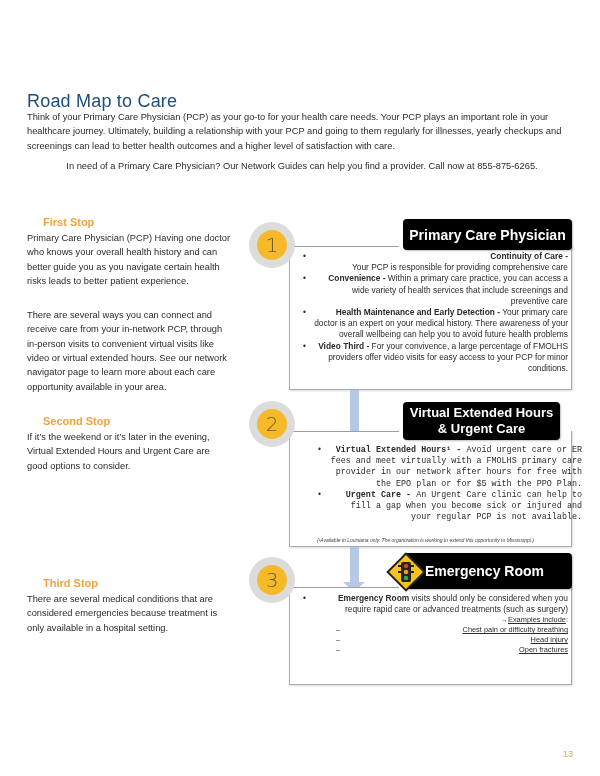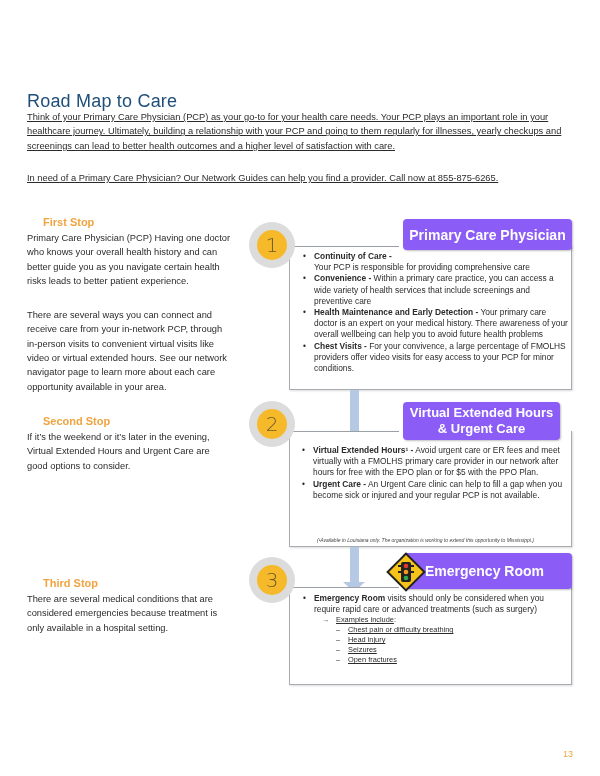--- a/index.html
+++ b/index.html
@@ -1,36 +1,36 @@
 <!DOCTYPE html>
 <html><head>
 <meta charset="utf-8">
 <style>
   * { box-sizing: border-box; margin: 0; padding: 0; }
   html, body { width: 600px; height: 776px; background: #ffffff; overflow: hidden; }
   body { position: relative; font-family: "Liberation Sans", sans-serif; color: #2b2b2b; }
 
   .page-title { position: absolute; left: 27px; top: 91px; font-size: 18px; color: #1f4e79; font-weight: normal; letter-spacing: 0.2px; }
-  .intro { position: absolute; left: 27px; top: 110px; width: 550px; font-size: 9.3px; line-height: 14.3px; color: #2b2b2b; text-decoration: underline; }
-  .intro p + p { margin-top: 18px; }
+  .intro { position: absolute; left: 27px; top: 110px; width: 550px; font-size: 9.3px; line-height: 14.3px; color: #2b2b2b; }
+  .intro p + p { margin-top: 6px; text-align: center; }
 
   .stop-head { position: absolute; left: 43px; font-size: 11px; font-weight: bold; color: #f0a441; }
   .stop-text { position: absolute; left: 27px; width: 205px; font-size: 9.3px; line-height: 14.3px; color: #2b2b2b; }
   .stop-text p + p { margin-top: 20px; }
 
   .circle-outer { position: absolute; width: 46px; height: 46px; border-radius: 50%; background: #dcdcdc; }
   .circle-inner { position: absolute; left: 8px; top: 8px; width: 30px; height: 30px; border-radius: 50%; background: #f5b92a; display: flex; align-items: center; justify-content: center; font-size: 20px; color: #6b5a2a; font-family: "DejaVu Sans", sans-serif; font-weight: 300; }
 
   .hline { position: absolute; height: 1px; background: #9aa0a6; }
   .box { position: absolute; border: 1px solid #a8acb0; border-top: none; background: #fff; box-shadow: 1px 1px 2px rgba(0,0,0,0.15); }
 
-  .banner { position: absolute; background: #8b5cf6; color: #fff; border-radius: 4px; font-weight: bold; text-align: center; box-shadow: 1px 1px 2px rgba(0,0,0,0.25); display: flex; align-items: center; justify-content: center; }
+  .banner { position: absolute; background: #000000; color: #fff; border-radius: 4px; font-weight: bold; text-align: center; box-shadow: 1px 1px 2px rgba(0,0,0,0.25); display: flex; align-items: center; justify-content: center; }
 
   .blist { position: absolute; font-size: 8.4px; line-height: 11.2px; color: #2b2b2b; list-style: none; }
-  .blist > li { position: relative; padding-left: 11px; }
+  .blist > li { position: relative; padding-left: 11px; text-align: right; }
   .blist > li::before { content: "\2022"; position: absolute; left: 0; top: 0; }
   .blist b { font-weight: bold; }
   .sub { list-style: none; margin-left: 8px; font-size: 7.4px; line-height: 10px; }
   .sub .ex { text-decoration: underline; margin-top: 24px; }
   .sub .arrow { display: inline-block; width: 14px; }
   .dash { list-style: none; margin-left: 14px; }
   .dash li { position: relative; padding-left: 12px; text-decoration: underline; }
   .dash li::before { content: "\2013"; position: absolute; left: 0; }
 
   .footnote { position: absolute; font-size: 5px; font-style: italic; color: #444; }
@@ -68,36 +68,36 @@
 <div class="box" style="left:289px; top:246px; width:283px; height:144px;"></div>
 <div class="hline" style="left:289px; top:246px; width:110px;"></div>
 <div class="circle-outer" style="left:249px; top:222px;">
   <div class="circle-inner">1</div>
 </div>
 <div class="banner" style="left:403px; top:219px; width:169px; height:31px; font-size:14px;">Primary Care Physician</div>
 <ul class="blist" style="left:303px; top:251px; width:265px;">
   <li><b>Continuity of Care -</b><br><span> Your PCP is responsible for providing comprehensive care</span></li>
   <li><b>Convenience -</b><span> Within a primary care practice, you can access a wide variety of health services that include screenings and preventive care</span></li>
   <li><b>Health Maintenance and Early Detection -</b><span> Your primary care doctor is an expert on your medical history. There awareness of your overall wellbeing can help you to avoid future health problems</span></li>
-  <li><b>Chest Visits -</b><span> For your convivence, a large percentage of FMOLHS providers offer video visits for easy access to your PCP for minor conditions.</span></li>
+  <li><b>Video Third -</b><span> For your convivence, a large percentage of FMOLHS providers offer video visits for easy access to your PCP for minor conditions.</span></li>
 </ul>
 
 <div class="arrow-shaft" style="left:350px; top:390px; height:48px;"></div>
 <div class="arrow-head" style="left:343px; top:437px;"></div>
 
 <div class="box" style="left:289px; top:431px; width:283px; height:116px;"></div>
 <div class="hline" style="left:289px; top:431px; width:110px;"></div>
 <div class="circle-outer" style="left:249px; top:401px;">
   <div class="circle-inner">2</div>
 </div>
 <div class="banner" style="left:403px; top:402px; width:157px; height:38px; font-size:13px; line-height:16px; flex-direction:column;">
   <span>Virtual Extended Hours</span>
   <span>&amp; Urgent Care</span>
 </div>
-<ul class="blist" style="left:302px; top:445px; width:265px;">
+<ul class="blist" style="left:317px; top:445px; width:265px;font-family:Liberation Mono, monospace;">
   <li><b>Virtual Extended Hours¹ -</b><span> Avoid urgent care or ER fees and meet virtually with a FMOLHS primary care provider in our network after hours for free with the EPO plan or for $5 with the PPO Plan.</span></li>
   <li><b>Urgent Care -</b><span> An Urgent Care clinic can help to fill a gap when you become sick or injured and your regular PCP is not available.</span></li>
 </ul>
 <div class="footnote" style="left:317px; top:537px;">(¹Available in Louisiana only. The organization is working to extend this opportunity to Mississippi.)</div>
 
 <div class="arrow-shaft" style="left:350px; top:547px; height:36px;"></div>
 <div class="arrow-head" style="left:343px; top:582px;"></div>
 
 <div class="box" style="left:289px; top:587px; width:283px; height:98px;"></div>
 <div class="hline" style="left:289px; top:587px; width:110px;"></div>
@@ -116,21 +116,20 @@
   <circle cx="21" cy="21" r="2.3" fill="#f39a1e"></circle>
   <circle cx="21" cy="27" r="2.3" fill="#2fa84f"></circle>
 </svg>
 <ul class="blist" style="left:303px; top:593px; width:265px;">
   <li><b>Emergency Room</b><span> visits should only be considered when you require rapid care or advanced treatments (such as surgery)</span>
     <ul class="sub">
       <li><span class="arrow">→</span><span class="ex">Examples include</span>:
         <ul class="dash">
           <li>Chest pain or difficulty breathing</li>
           <li>Head injury</li>
-          <li>Seizures</li>
           <li>Open fractures</li>
         </ul>
       </li>
     </ul>
   </li>
 </ul>
 
 <div class="page-number">13</div>
 
 </body></html>

